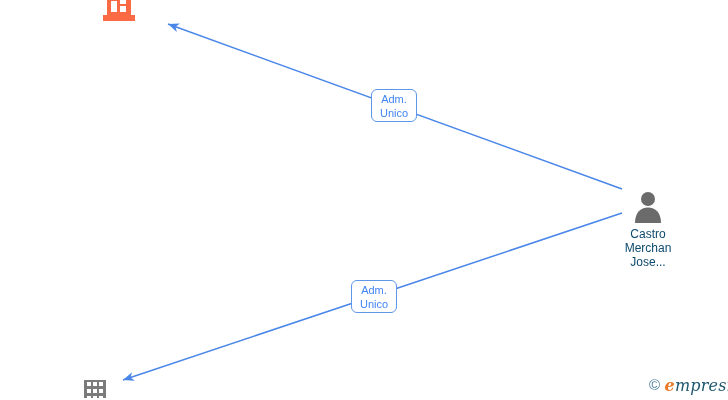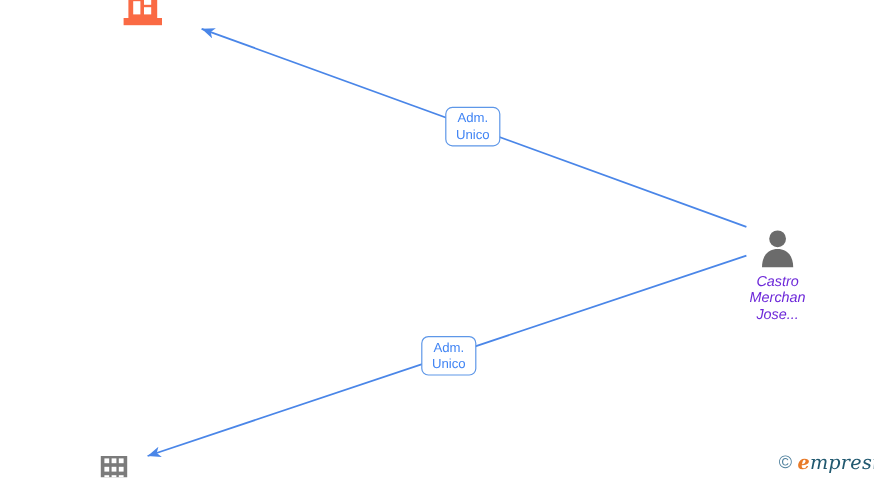--- a/index.html
+++ b/index.html
@@ -30,21 +30,21 @@
   .building-top .w3{left:17px;top:7px;width:6px;height:6px;}
   
   .building-bottom{position:absolute;left:84px;top:380px;width:22px;height:20px;background:#7b7b7b;z-index:2;cursor:pointer;}
   .building-bottom .w{position:absolute;background:#ffffff;width:4px;height:4px;}
   .building-bottom .r1{top:2px;}  .building-bottom .r2{top:9px;}  .building-bottom .r3{top:16px;}
   .building-bottom .c1{left:3px;} .building-bottom .c2{left:9px;} .building-bottom .c3{left:15px;}
   
   .person{position:absolute;left:632px;top:191px;width:32px;height:32px;z-index:2;cursor:pointer;}
   .person-label{
     position:absolute;left:611px;top:227px;width:74px;z-index:2;
-    color:#6d28d9;font-size:12px;line-height:14px;text-align:center;font-style:italic;
+    color:#0c4a6e;font-size:12px;line-height:14px;text-align:center;
   }
   
   .watermark{position:absolute;left:649px;top:376px;z-index:2;white-space:nowrap;}
   .watermark .copy{color:#4d7f9c;font-size:15px;vertical-align:1px;}
   .watermark .brand{font-family:"DejaVu Serif",serif;font-style:italic;font-size:16px;letter-spacing:0.2px;}
   .watermark .e{color:#e87a28;font-weight:bold;}
   .watermark .rest{color:#20586f;}
 </style>
 </head>
 <body>

